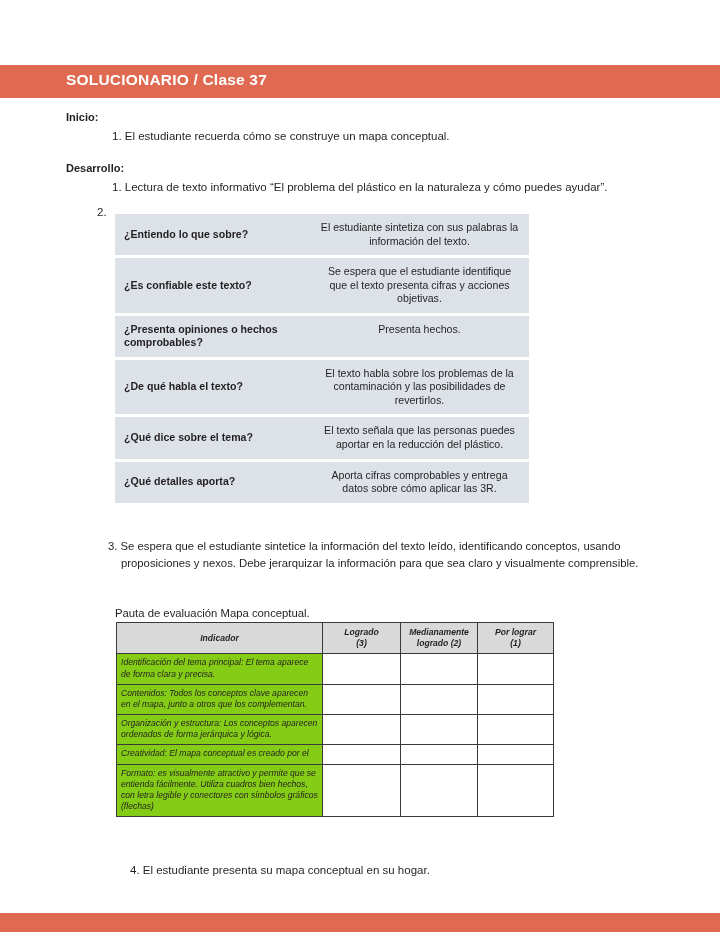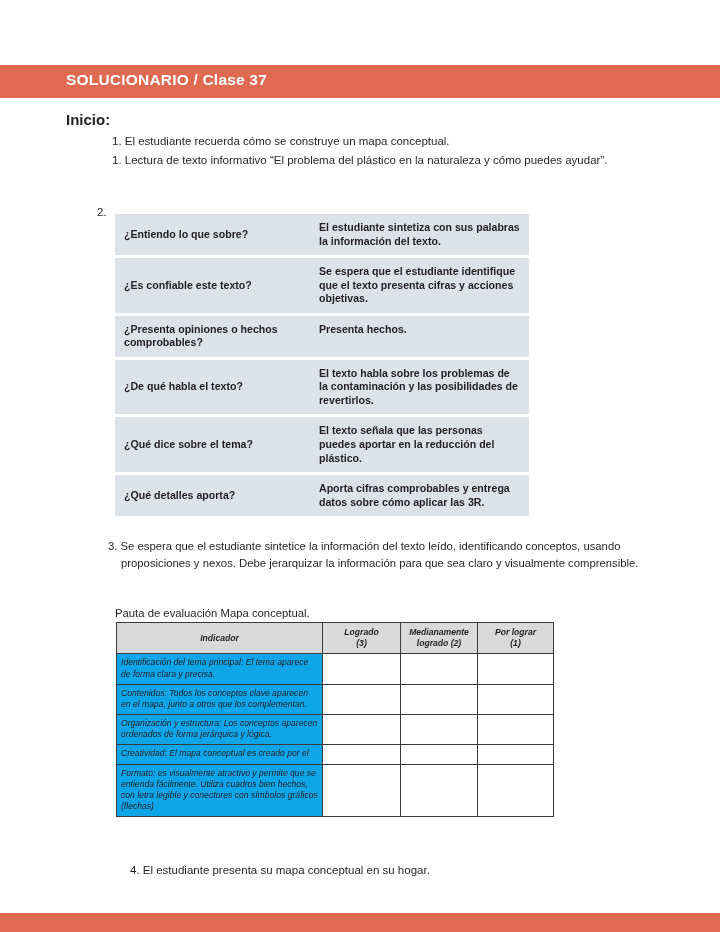--- a/index.html
+++ b/index.html
@@ -50,21 +50,21 @@
 
   
   .content {
     position: absolute;
     left: 0;
     top: 98px;
     width: 720px;
   }
   .section-label {
     font-weight: bold;
-    font-size: 15px;
+    font-size: 11px;
     margin: 0;
     padding: 0 0 0 66px;
     line-height: 1.35;
   }
   .lead-inicio { margin-top: 12px; }
   .lead-desarrollo { margin-top: 17px; }
 
   .numbered {
     font-size: 11.5px;
     margin: 3px 0 0 0;
@@ -102,21 +102,22 @@
     line-height: 1.28;
   }
   table.qa td.q {
     width: 177px;
     font-weight: bold;
     vertical-align: middle;
   }
   table.qa td.a {
     width: 201px;
     vertical-align: top;
-    font-weight: bold;
+    font-weight: normal;
+    text-align: center;
   }
 
   
   .para3 {
     position: absolute;
     left: 108px;
     top: 527px;
     width: 558px;
     font-size: 11.3px;
     line-height: 1.45;
@@ -151,21 +152,21 @@
     font-weight: bold;
     text-align: center;
     padding: 4px 3px;
     vertical-align: middle;
   }
   table.rubric tbody td.ind {
     text-align: left;
     vertical-align: top;
     padding: 3px 4px 4px 4px;
     font-weight: normal;
-    background: #0ea5e9;
+    background: #84cc16;
   }
   table.rubric tbody td.mark {
     background: #ffffff;
   }
   col.c-ind   { width: 206px; }
   col.c-log   { width: 78px; }
   col.c-med   { width: 77px; }
   col.c-por   { width: 76px; }
 
   
@@ -183,20 +184,21 @@
 
   <div class="banner banner-top"></div>
   <div class="banner-title">
     <span class="bold">SOLUCIONARIO / Clase 37</span>
   </div>
 
   <div class="content">
     <p class="section-label lead-inicio">Inicio:</p>
     <p class="numbered">1. El estudiante recuerda cómo se construye un mapa conceptual.</p>
 
+    <p class="section-label lead-desarrollo">Desarrollo:</p>
     <p class="numbered">1. Lectura de texto informativo “El problema del plástico en la naturaleza y cómo puedes ayudar”.</p>
   </div>
 
   <div class="qa-wrap">
     <span class="qa-number">2.</span>
     <table class="qa">
       <tbody>
         <tr>
           <td class="q">¿Entiendo lo que sobre?</td>
           <td class="a">El estudiante sintetiza con sus palabras la información del texto.</td>

